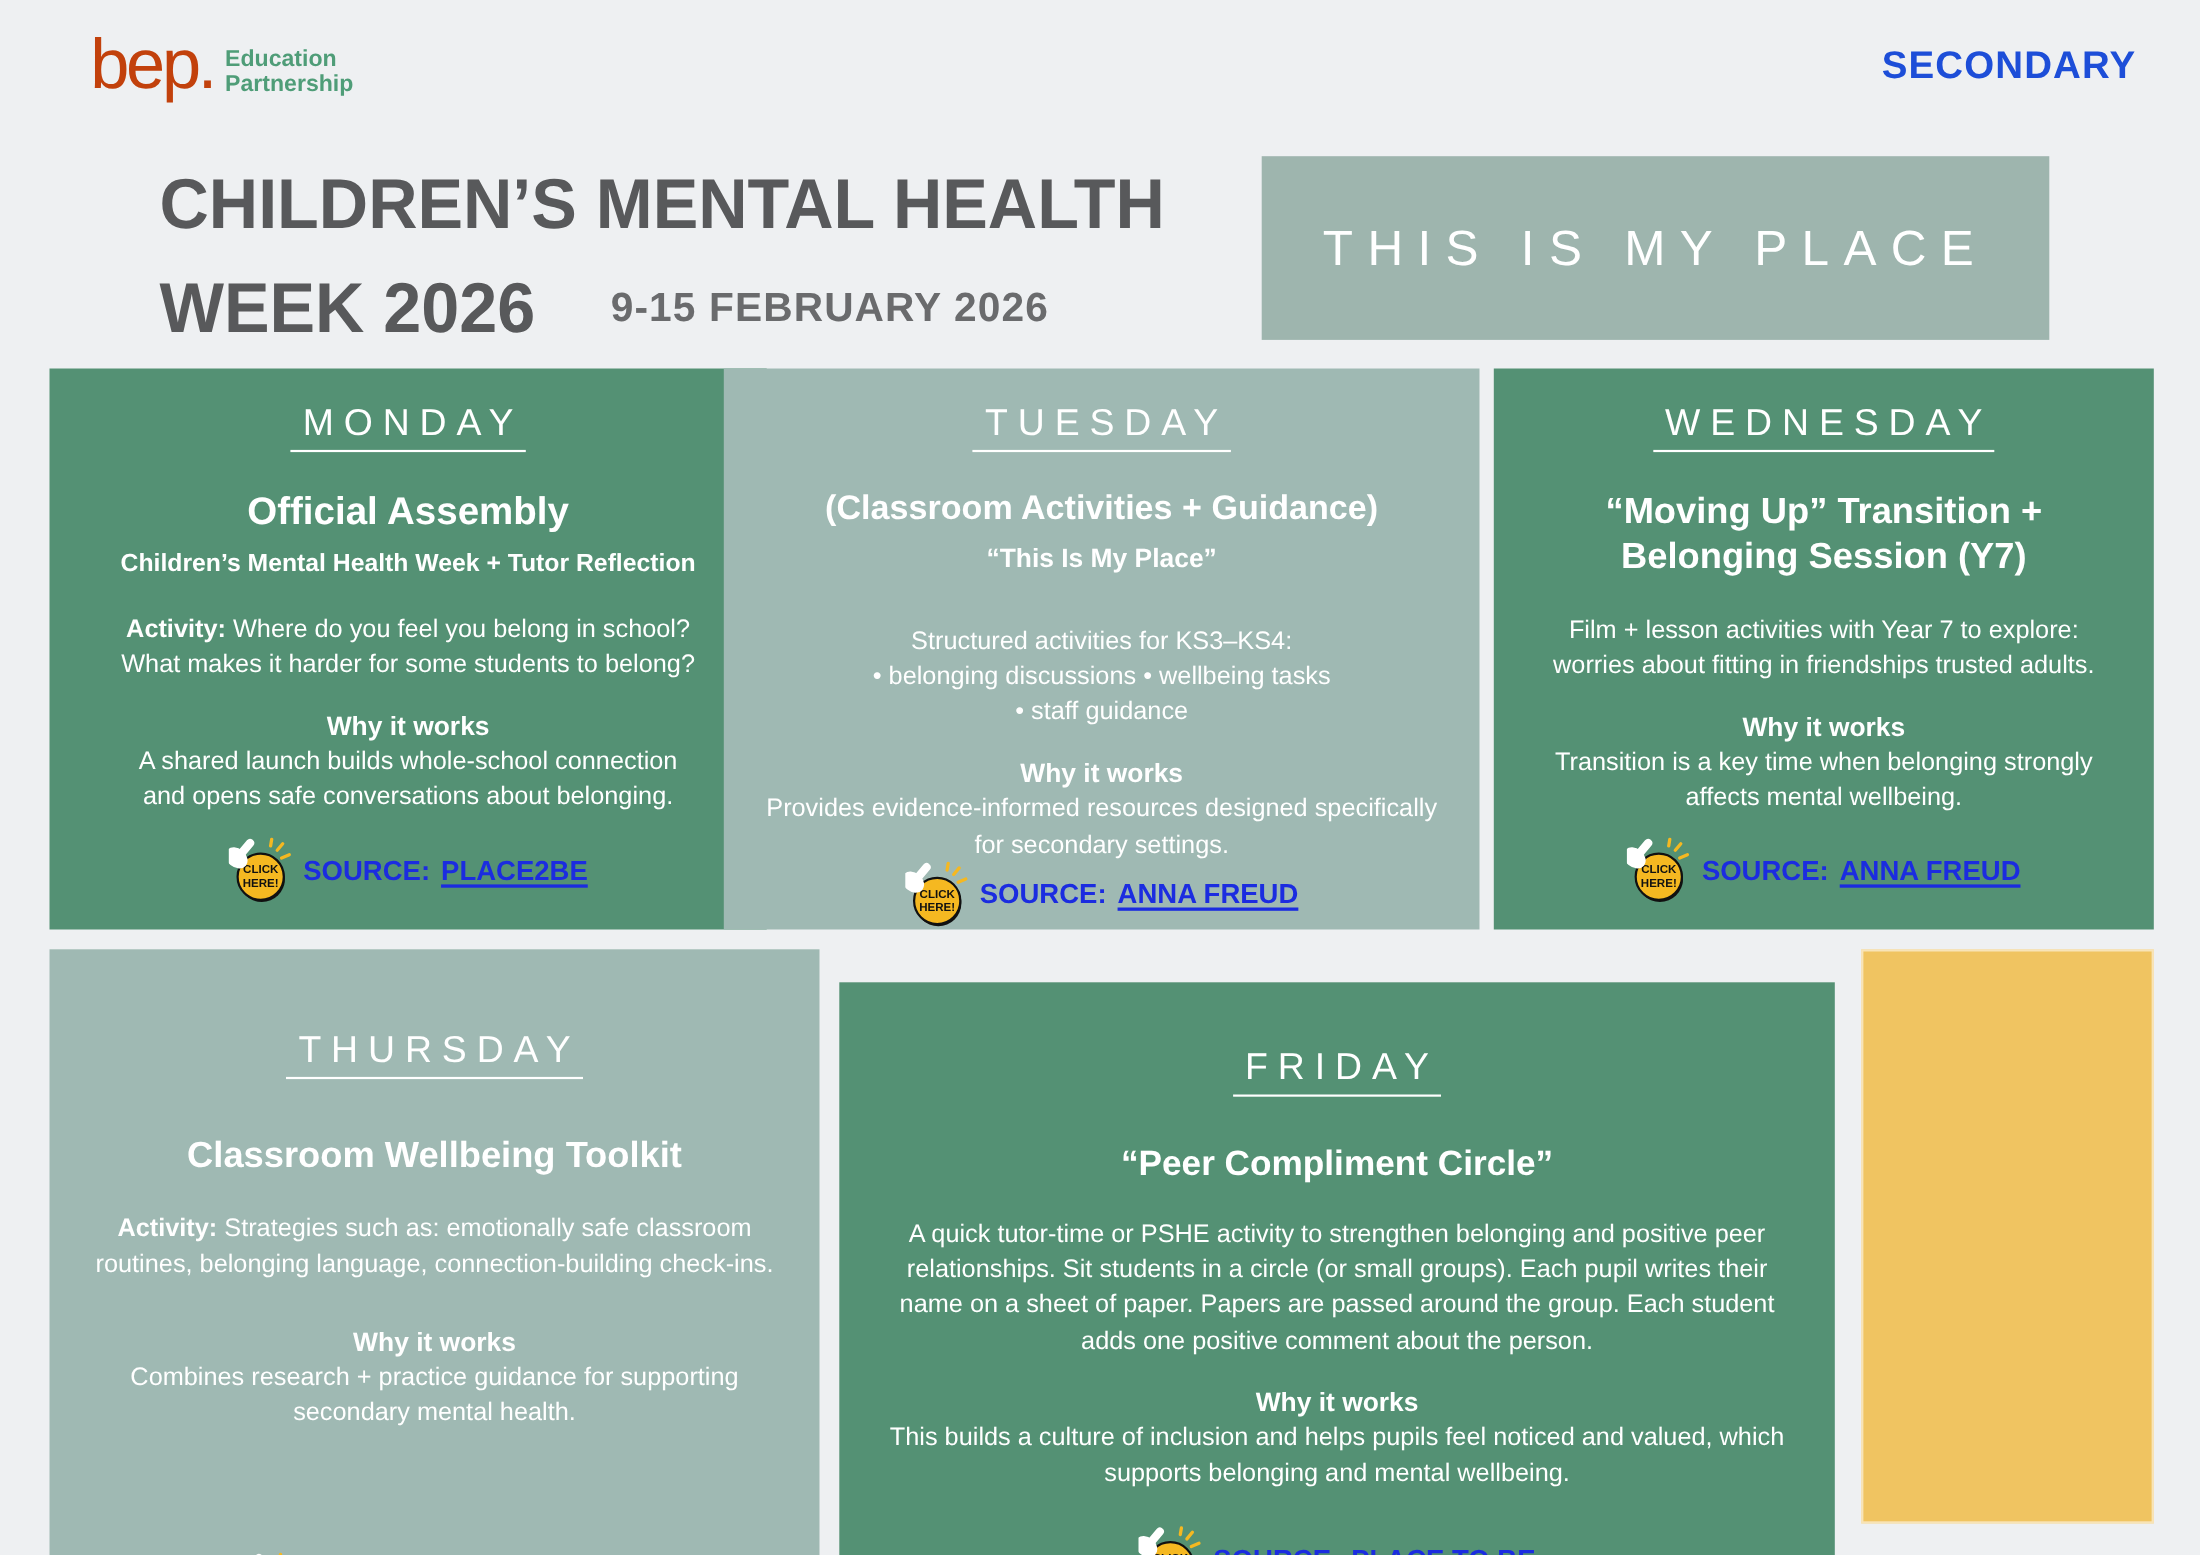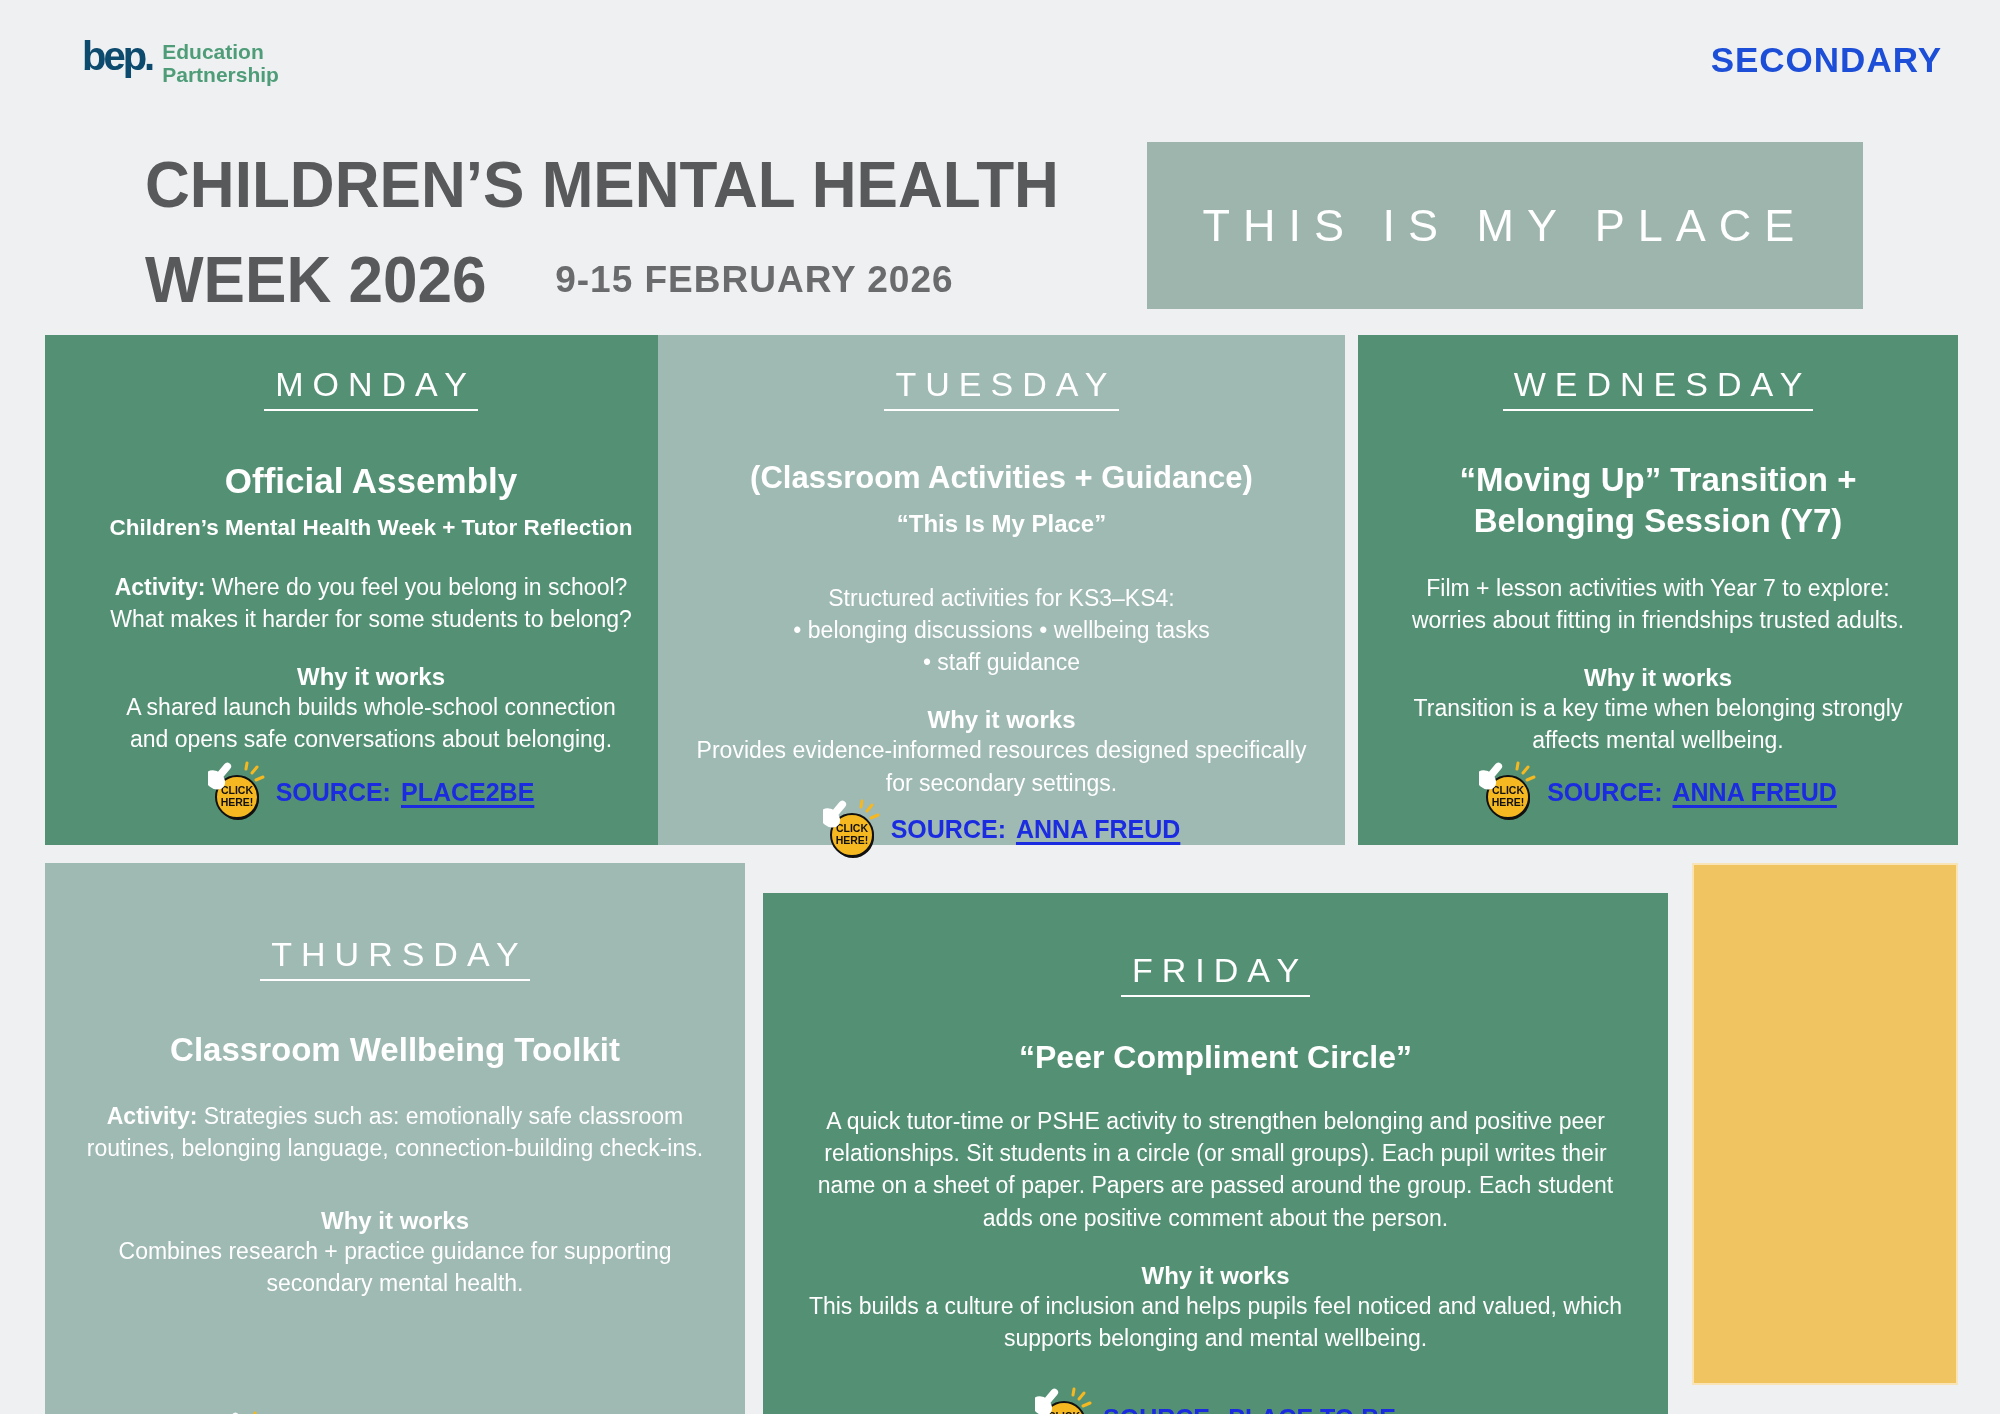--- a/index.html
+++ b/index.html
@@ -5,21 +5,21 @@
   * { margin:0; padding:0; box-sizing:border-box; }
   html,body { background:#e4e6e8; }
   body { font-family:"Liberation Sans","DejaVu Sans",sans-serif; }
   .canvas {
     position:relative; width:2000px; height:1414px;
     background:#eef0f2; overflow:hidden; margin:0 auto;
   }
 
   
   .logo { position:absolute; left:82px; top:26px; display:flex; align-items:center; }
-  .logo-word { font-size:40px; font-weight:bold; color:#0c4a6e; letter-spacing:-3px; line-height:1; }
+  .logo-word { font-size:64px; font-weight:normal; color:#c2410c; letter-spacing:-3px; line-height:1; }
   .logo-sub { margin-left:10px; color:#4f9d78; font-size:21px; font-weight:bold; line-height:1.1; padding-top:14px; }
 
   .audience { position:absolute; right:58px; top:40px; font-size:35px; font-weight:bold;
     color:#1d4ed8; letter-spacing:1px; }
 
   .title-1 { position:absolute; left:145px; top:148px; font-size:64px; font-weight:bold;
     color:#58595b; letter-spacing:0px; transform:scaleX(.97); transform-origin:left; white-space:nowrap; }
   .title-row { position:absolute; left:145px; top:243px; display:flex; align-items:center; gap:58px; }
   .title-2 { font-size:64px; font-weight:bold; color:#58595b; transform:scaleX(.97); transform-origin:left; white-space:nowrap; }
   .date-range { font-size:37px; font-weight:bold; color:#6a6b6d; letter-spacing:1px; white-space:nowrap; }
@@ -42,21 +42,21 @@
   .c-friday    { left:763px;  top:893px; width:905px; height:578px; }
 
   .aside-yellow { position:absolute; left:1692px; top:863px; width:266px; height:522px;
     background:#f0c461; border:2px solid rgba(255,255,255,.55); }
 
   .day { font-size:34px; font-weight:400; letter-spacing:9px; padding:0 2px 5px 11px;
     border-bottom:2.5px solid #fff; margin-top:4px; white-space:nowrap; }
   .c-thursday .day { margin-top:46px; }
   .c-friday .day   { margin-top:32px; }
 
-  .card-title { font-weight:bold; line-height:1.25; margin-top:48px; }
+  .card-title { font-weight:bold; line-height:1.25; margin-top:32px; }
   .c-monday .card-title    { font-size:35px; }
   .c-tuesday .card-title   { font-size:31px; }
   .c-wednesday .card-title { font-size:33px; max-width:480px; }
   .c-thursday .card-title  { font-size:33px; margin-top:48px; }
   .c-friday .card-title    { font-size:32px; margin-top:40px; }
 
   .card-subtitle { font-weight:bold; margin-top:12px; }
   .c-monday .card-subtitle  { font-size:22.5px; }
   .c-tuesday .card-subtitle { font-size:24px; }
 

